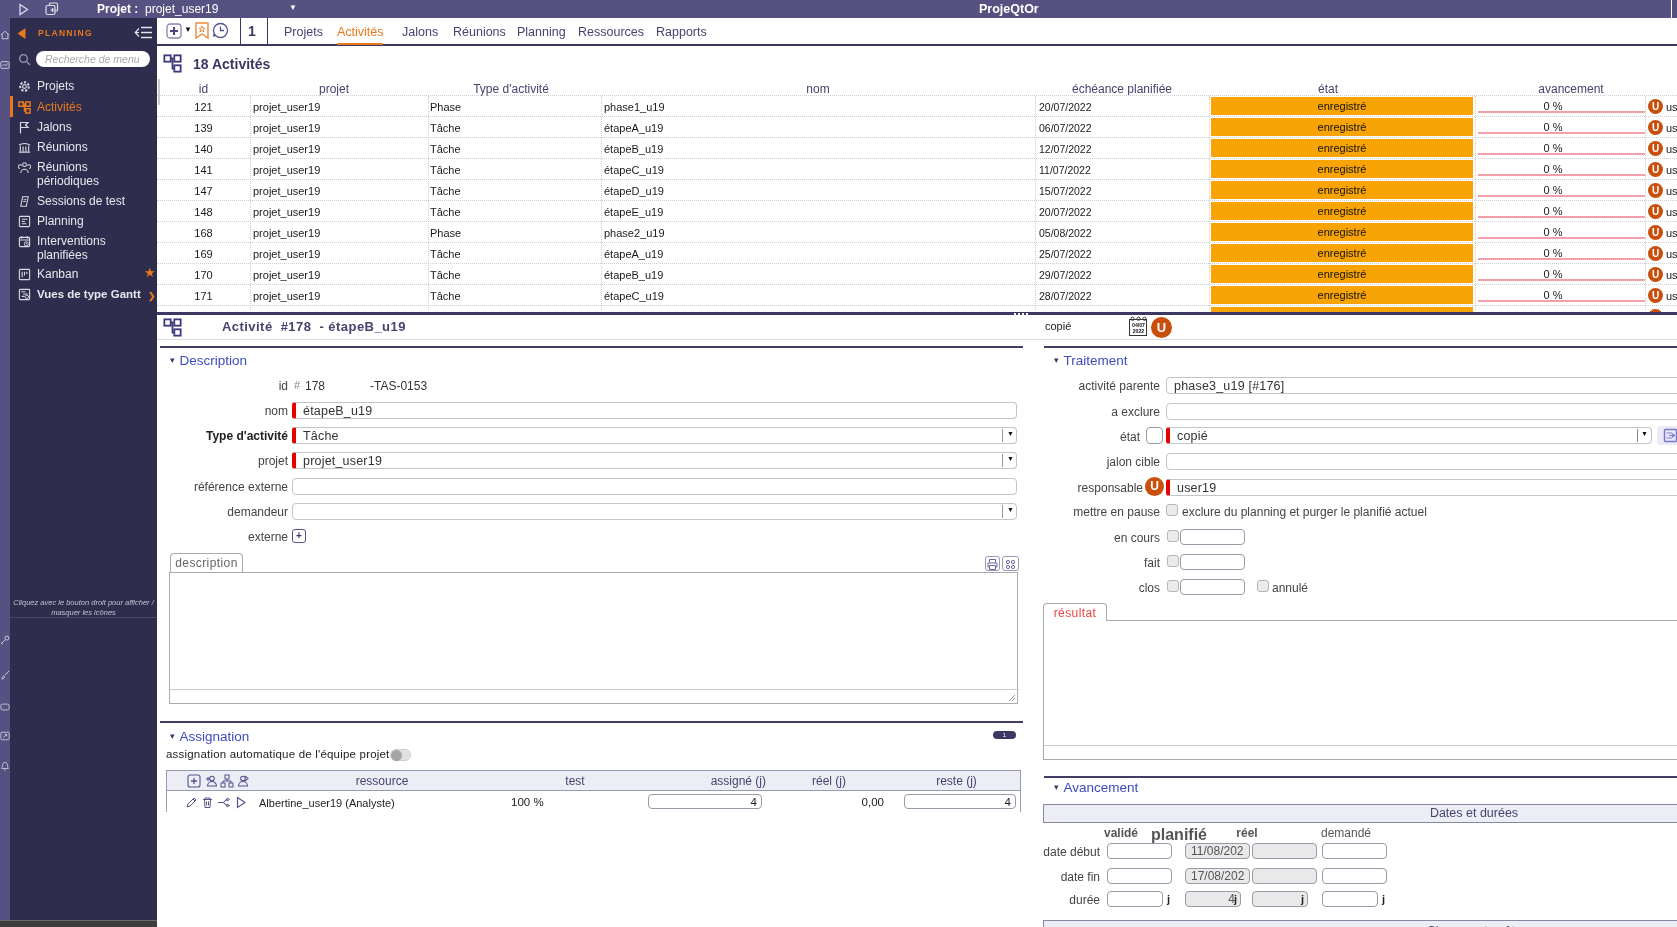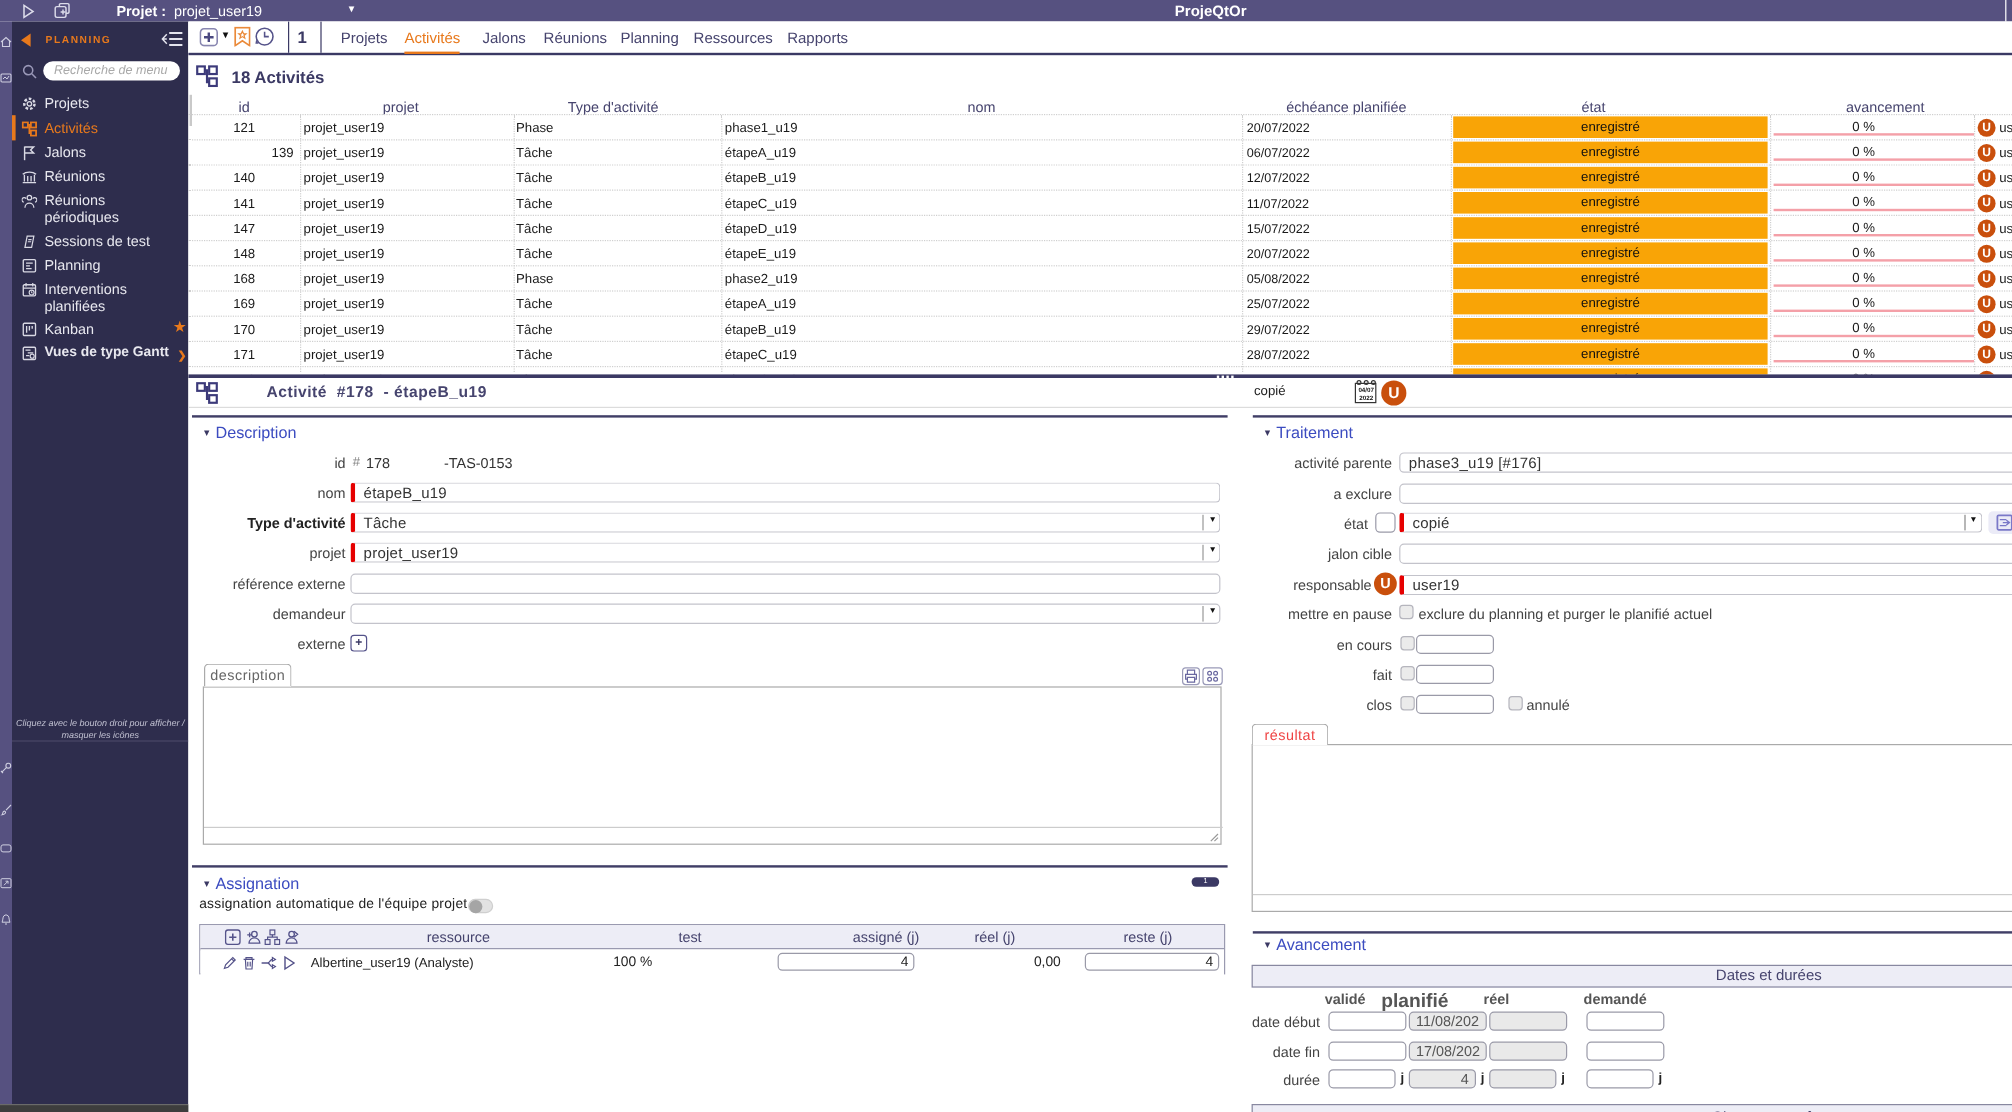--- a/index.html
+++ b/index.html
@@ -18,21 +18,21 @@
 .fldlbl { position:absolute; font-size:12px; color:#444; text-align:right; }
 .fld { position:absolute; height:17px; border:1px solid #c3c3cb; border-radius:4px; background:#fff;
   font-size:12.5px; color:#333; line-height:16px; padding-left:7px; letter-spacing:.2px; }
 .fld.req { border-left:4px solid #e60000; border-top-left-radius:3px; border-bottom-left-radius:3px; }
 .sechead { position:absolute; font-size:13.5px; color:#3c4cc0; }
 .sechead:before { content:"▾"; color:#3b3964; font-size:9px; margin-right:5px; position:relative; top:-2px; }
 .darkhr { position:absolute; height:2px; background:#403e66; }
 .cbox { position:absolute; width:12px; height:12px; border:1px solid #b5b5bd; border-radius:3px; background:#ebebeb; }
 .minifld { position:absolute; width:65px; height:16px; border:1px solid #9a9aa8; border-radius:4px; background:#fff; }
 .gfld { position:absolute; width:65px; height:16px; border:1px solid #9a9aa8; border-radius:4px; background:#e9e9e9;
-  font-size:12px; color:#555; line-height:14px; padding-left:5px; }
+  font-size:12px; color:#555; line-height:14px; padding-left:5px;margin-left:11px; }
 </style>
 </head>
 <body>
 
 <div id="topbar">
   <svg class="abs" style="left:17px;top:3px" width="13" height="13" viewBox="0 0 13 13">
       <path d="M3 1.5 L10.5 6.5 L3 11.5 Z" fill="none" stroke="#dcdcea" stroke-width="1.3"></path>
     </svg>
   <svg class="abs" style="left:45px;top:2px" width="14" height="14" viewBox="0 0 14 14">
       <rect x="1" y="3.5" width="9" height="9" rx="1.5" fill="none" stroke="#dcdcea" stroke-width="1.2"></rect>
@@ -228,21 +228,21 @@
         <div class="abs" style="left:273px;top:5px;">Phase</div>
         <div class="abs" style="left:447px;top:5px;">phase1_u19</div>
         <div class="abs" style="left:882px;top:5px;font-size:10.5px;">20/07/2022</div>
         <div class="abs" style="left:1054px;top:1px;width:262px;height:18px;background:#f9a406;text-align:center;font-size:11px;line-height:18px;color:#111">enregistré</div>
         <div class="abs" style="left:1318px;top:4px;width:156px;text-align:center;">0 %</div>
         <div class="abs" style="left:1321px;top:15px;width:167px;height:2px;background:#f4a0a8"></div>
         <div class="abs" style="left:1491px;top:3px;width:15px;height:15px;border-radius:50%;background:#c94f0c;color:#fff;font-size:10px;font-weight:bold;text-align:center;line-height:15px">U</div>
         <div class="abs" style="left:1509px;top:5px;">user19</div>
       </div>
       <div class="abs" style="left:0;top:39px;width:1520px;height:21px;border-bottom:1px dotted #cfcfcf;font-size:11px;color:#1a1a1a">
-        <div class="abs" style="left:0px;top:5px;width:93px;text-align:center;margin-left:32px;">139</div>
+        <div class="abs" style="left:0px;top:5px;width:93px;text-align:center;">139</div>
         <div class="abs" style="left:96px;top:5px;">projet_user19</div>
         <div class="abs" style="left:273px;top:5px;">Tâche</div>
         <div class="abs" style="left:447px;top:5px;">étapeA_u19</div>
         <div class="abs" style="left:882px;top:5px;font-size:10.5px;">06/07/2022</div>
         <div class="abs" style="left:1054px;top:1px;width:262px;height:18px;background:#f9a406;text-align:center;font-size:11px;line-height:18px;color:#111">enregistré</div>
         <div class="abs" style="left:1318px;top:4px;width:156px;text-align:center;">0 %</div>
         <div class="abs" style="left:1321px;top:15px;width:167px;height:2px;background:#f4a0a8"></div>
         <div class="abs" style="left:1491px;top:3px;width:15px;height:15px;border-radius:50%;background:#c94f0c;color:#fff;font-size:10px;font-weight:bold;text-align:center;line-height:15px">U</div>
         <div class="abs" style="left:1509px;top:5px;">user19</div>
       </div>
@@ -551,21 +551,21 @@
     </div>
     <div class="darkhr" style="left:3px;top:434px;width:633px"></div>
     <div class="sechead" style="left:13px;top:438px">Avancement</div>
 
     <div class="abs" style="left:2px;top:462px;width:640px;height:19px;background:#ededf6;border:1px solid #8888a0">
       <div class="abs" style="left:330px;top:1px;width:200px;text-align:center;font-size:12.5px;color:#46446e">Dates et durées</div>
     </div>
     <div class="abs" style="left:40px;top:484px;width:80px;text-align:center;font-size:12px;font-weight:bold;color:#555">validé</div>
     <div class="abs" style="left:110px;top:484px;width:80px;text-align:left;font-size:16px;font-weight:bold;color:#555">planifié</div>
     <div class="abs" style="left:176px;top:484px;width:60px;text-align:center;font-size:12px;font-weight:bold;color:#555">réel</div>
-    <div class="abs" style="left:265px;top:484px;width:80px;text-align:center;font-size:12px;font-weight:bold;color:#555">demandé</div>
+    <div class="abs" style="left:265px;top:484px;width:80px;text-align:center;font-size:12px;font-weight:normal;color:#555">demandé</div>
 
     <div class="fldlbl" style="left:0;top:503px;width:59px">date début</div>
     <div class="minifld" style="left:66px;top:501px"></div>
     <div class="gfld" style="left:133px;top:501px">11/08/202</div>
     <div class="gfld" style="left:200px;top:501px"></div>
     <div class="minifld" style="left:281px;top:501px"></div>
 
     <div class="fldlbl" style="left:0;top:528px;width:59px">date fin</div>
     <div class="minifld" style="left:66px;top:526px"></div>
     <div class="gfld" style="left:133px;top:526px">17/08/202</div>

